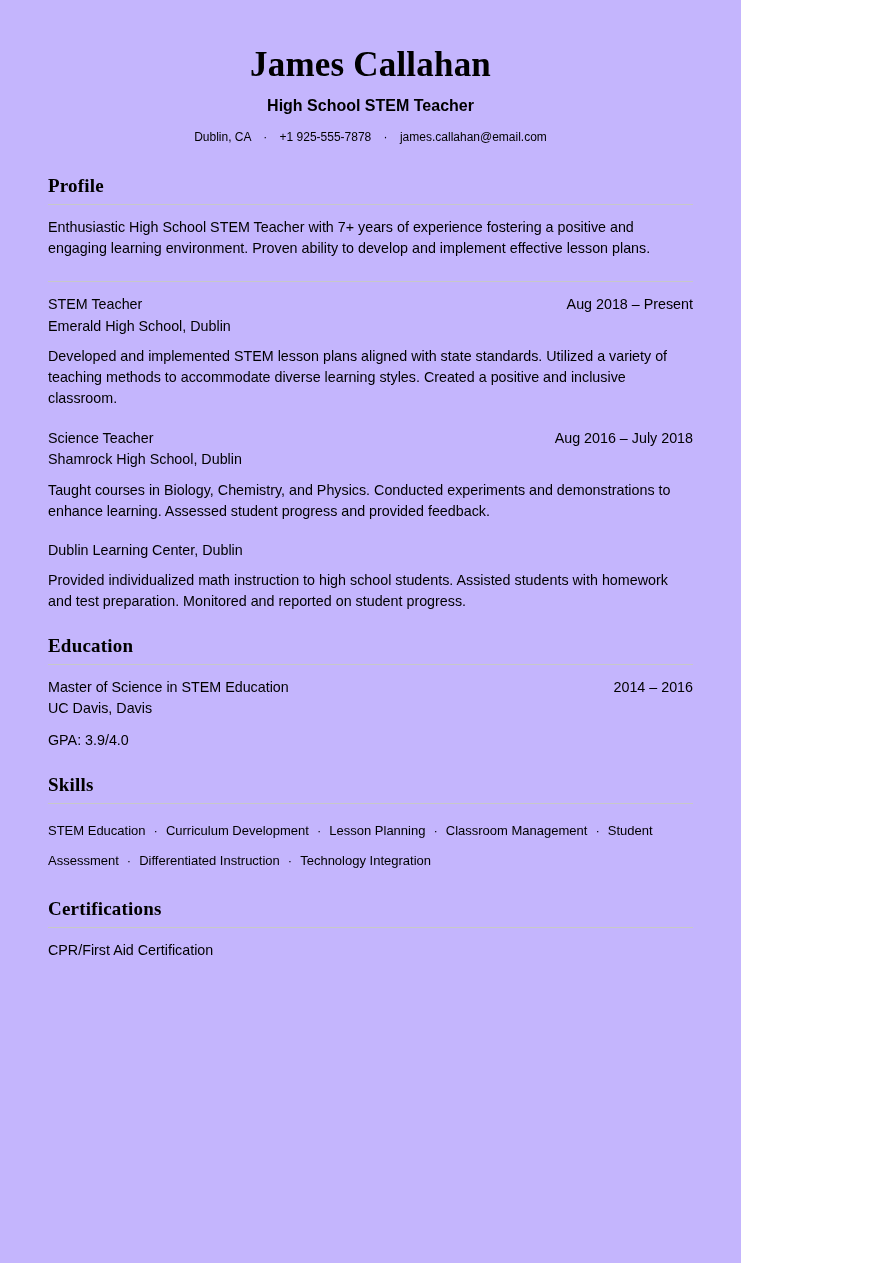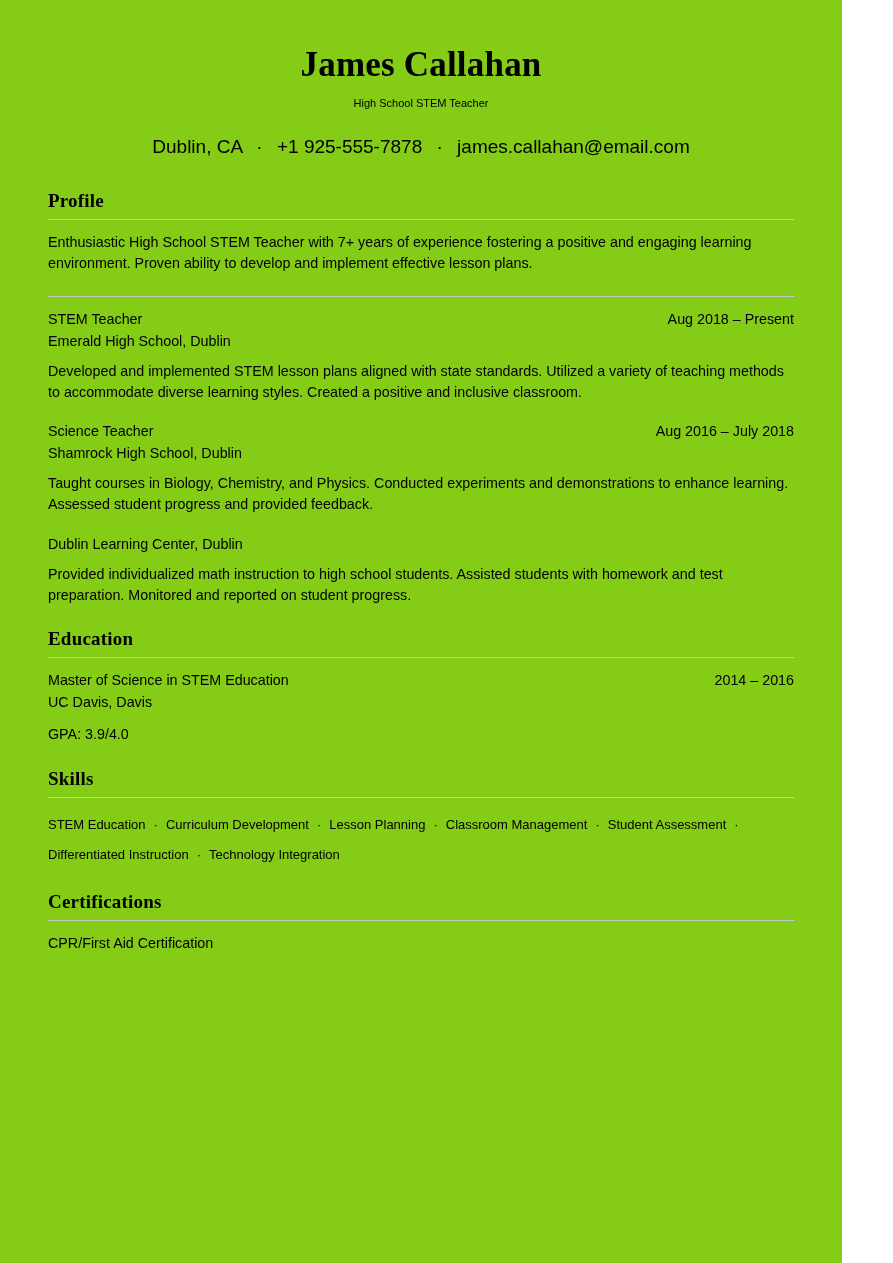--- a/index.html
+++ b/index.html
@@ -8,48 +8,48 @@
     background: #ffffff;
   }
   body {
     width: 893px;
     min-height: 1263px;
     font-family: "Liberation Sans", sans-serif;
     color: #000000;
     -webkit-font-smoothing: antialiased;
   }
   .page {
-    width: 842px;
+    width: 741px;
     min-height: 1263px;
     box-sizing: border-box;
     padding: 44px 48px 0 48px;
-    background: #84cc16;
+    background: #c4b5fd;
   }
 
   
   .resume-header {
     text-align: center;
     margin-bottom: 30px;
   }
   .full-name {
     font-family: "Liberation Serif", serif;
     font-size: 35px;
     font-weight: 700;
     letter-spacing: 0.2px;
     line-height: 1.2;
     margin: 0 0 10px 0;
   }
   .job-title {
-    font-size: 11px;
-    font-weight: 400;
+    font-size: 16px;
+    font-weight: 700;
     line-height: 1.3;
-    margin: 0 0 24px 0;
+    margin: 0 0 12px 0;
   }
   .contact-line {
-    font-size: 19px;
+    font-size: 12px;
     line-height: 1.35;
   }
   .contact-sep {
     display: inline-block;
     padding: 0 9px;
     color: #000;
   }
 
   
   .section {

